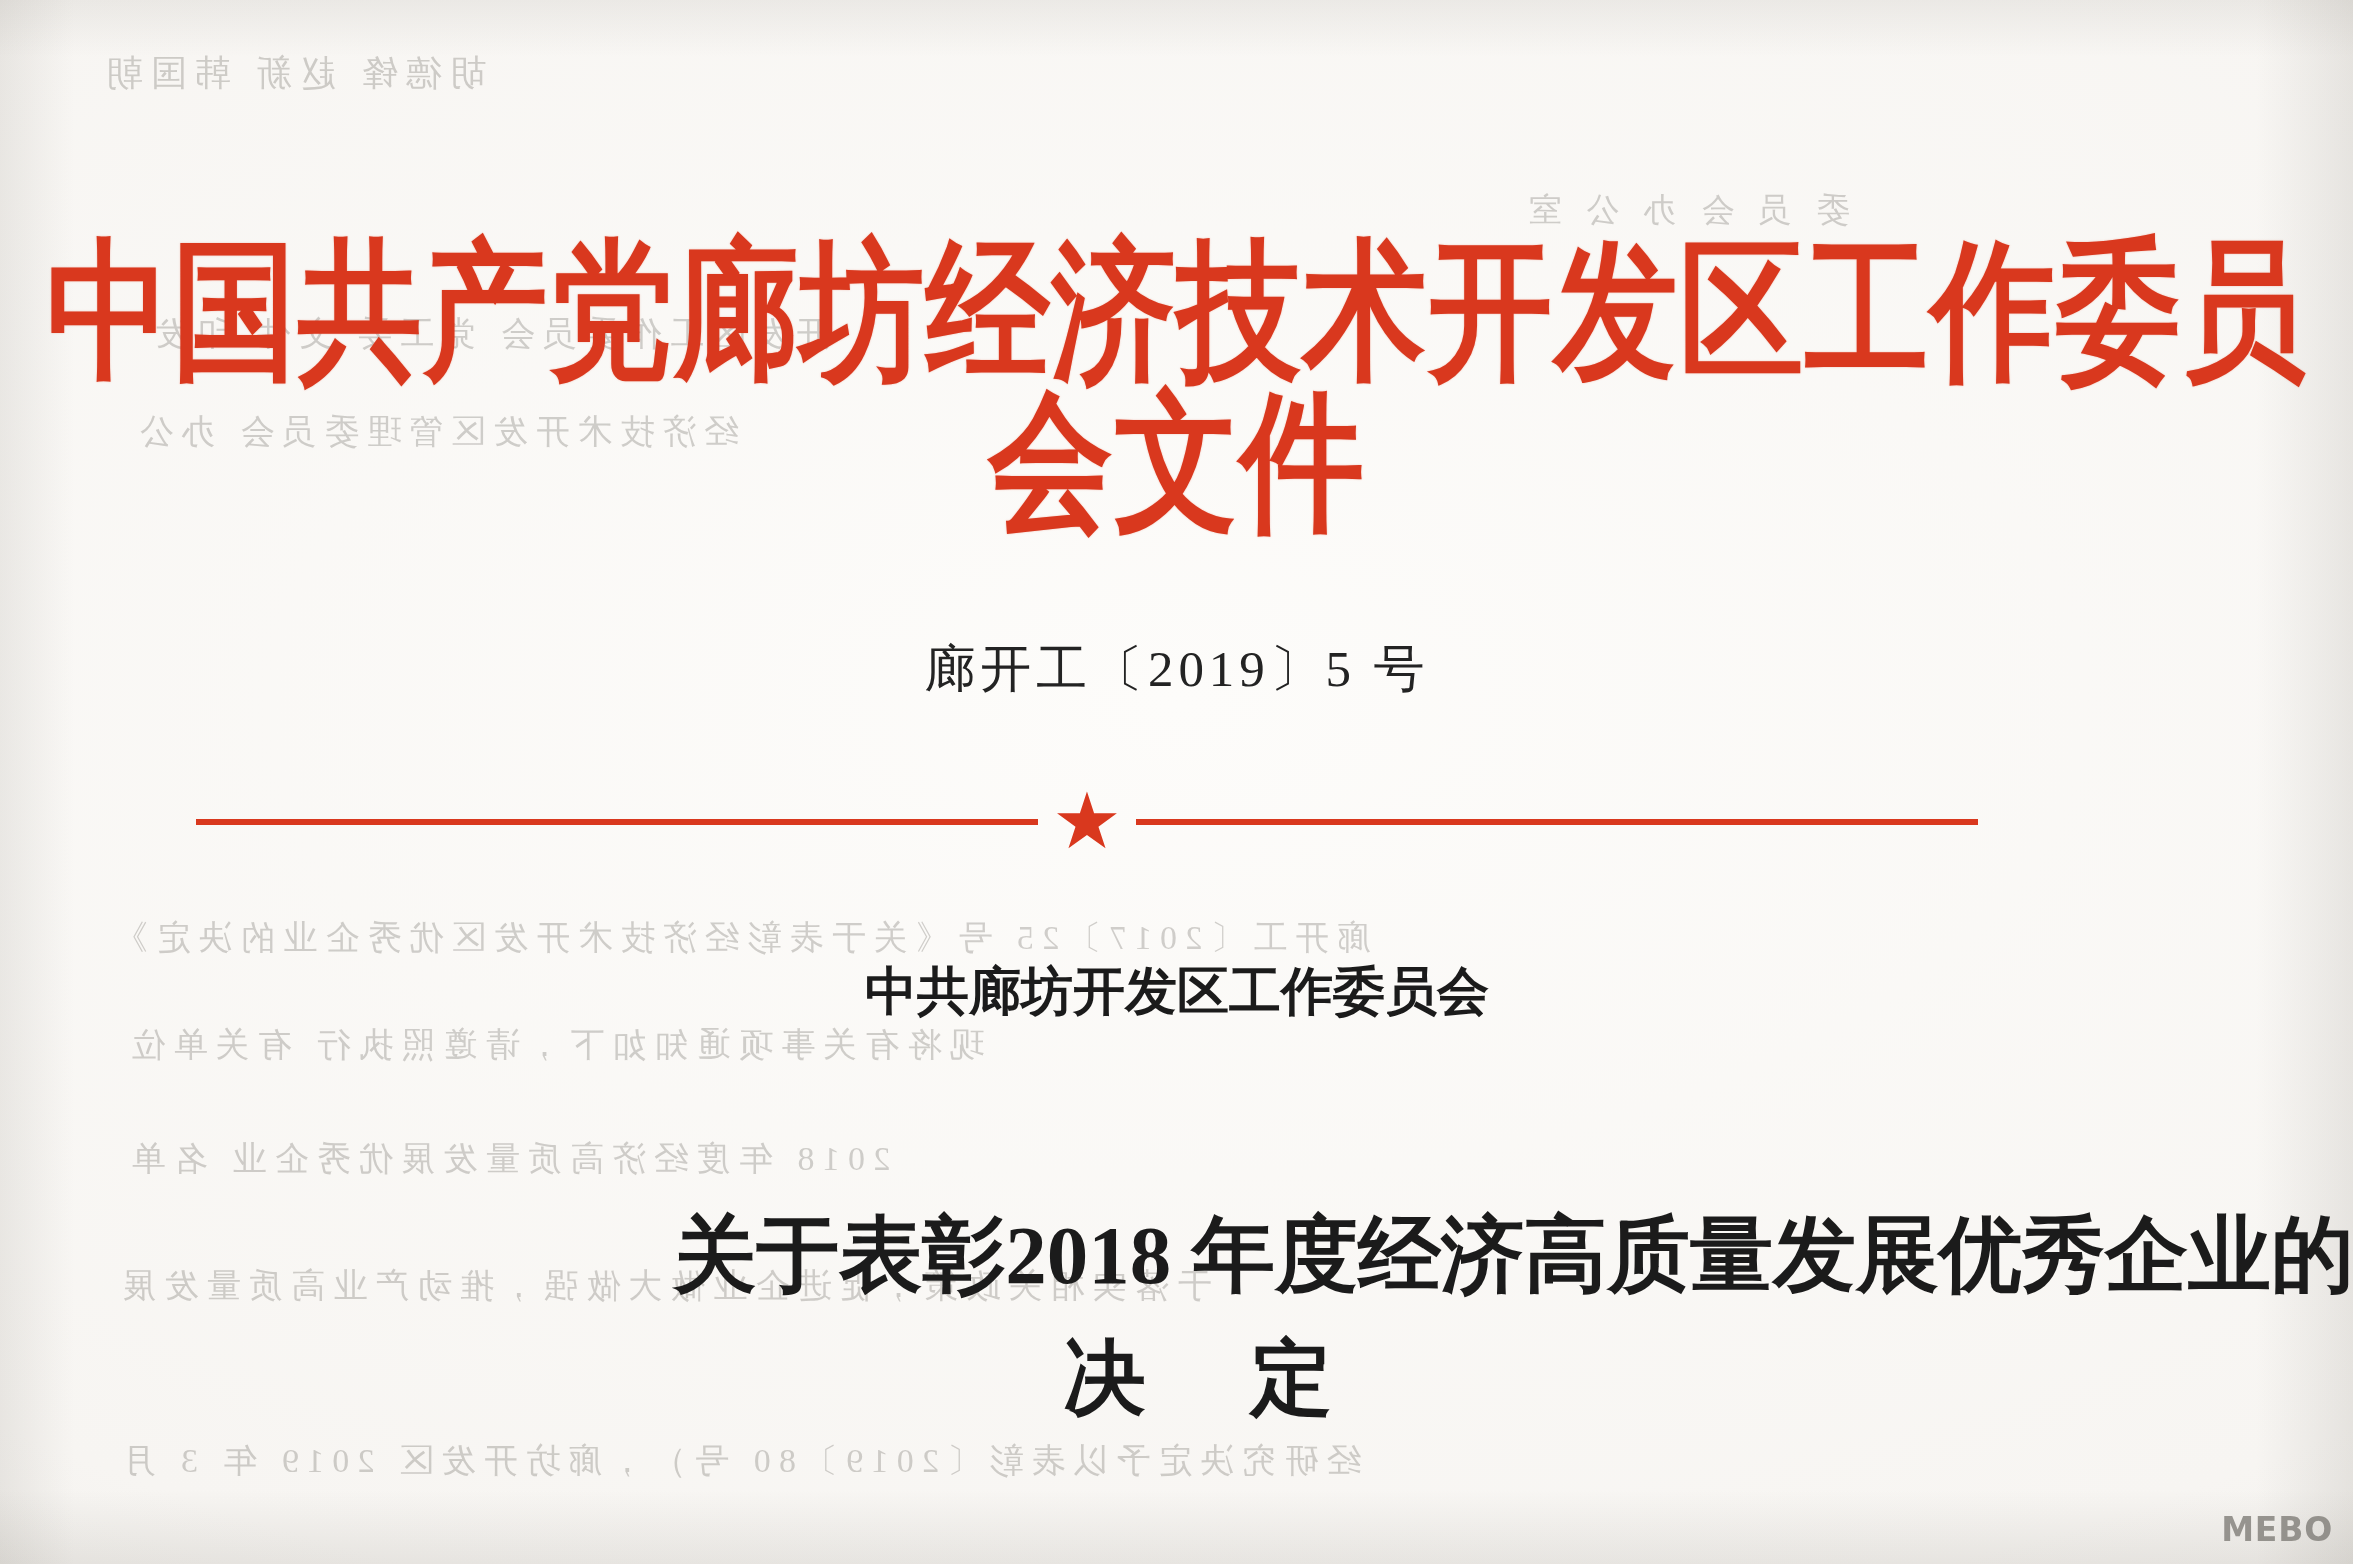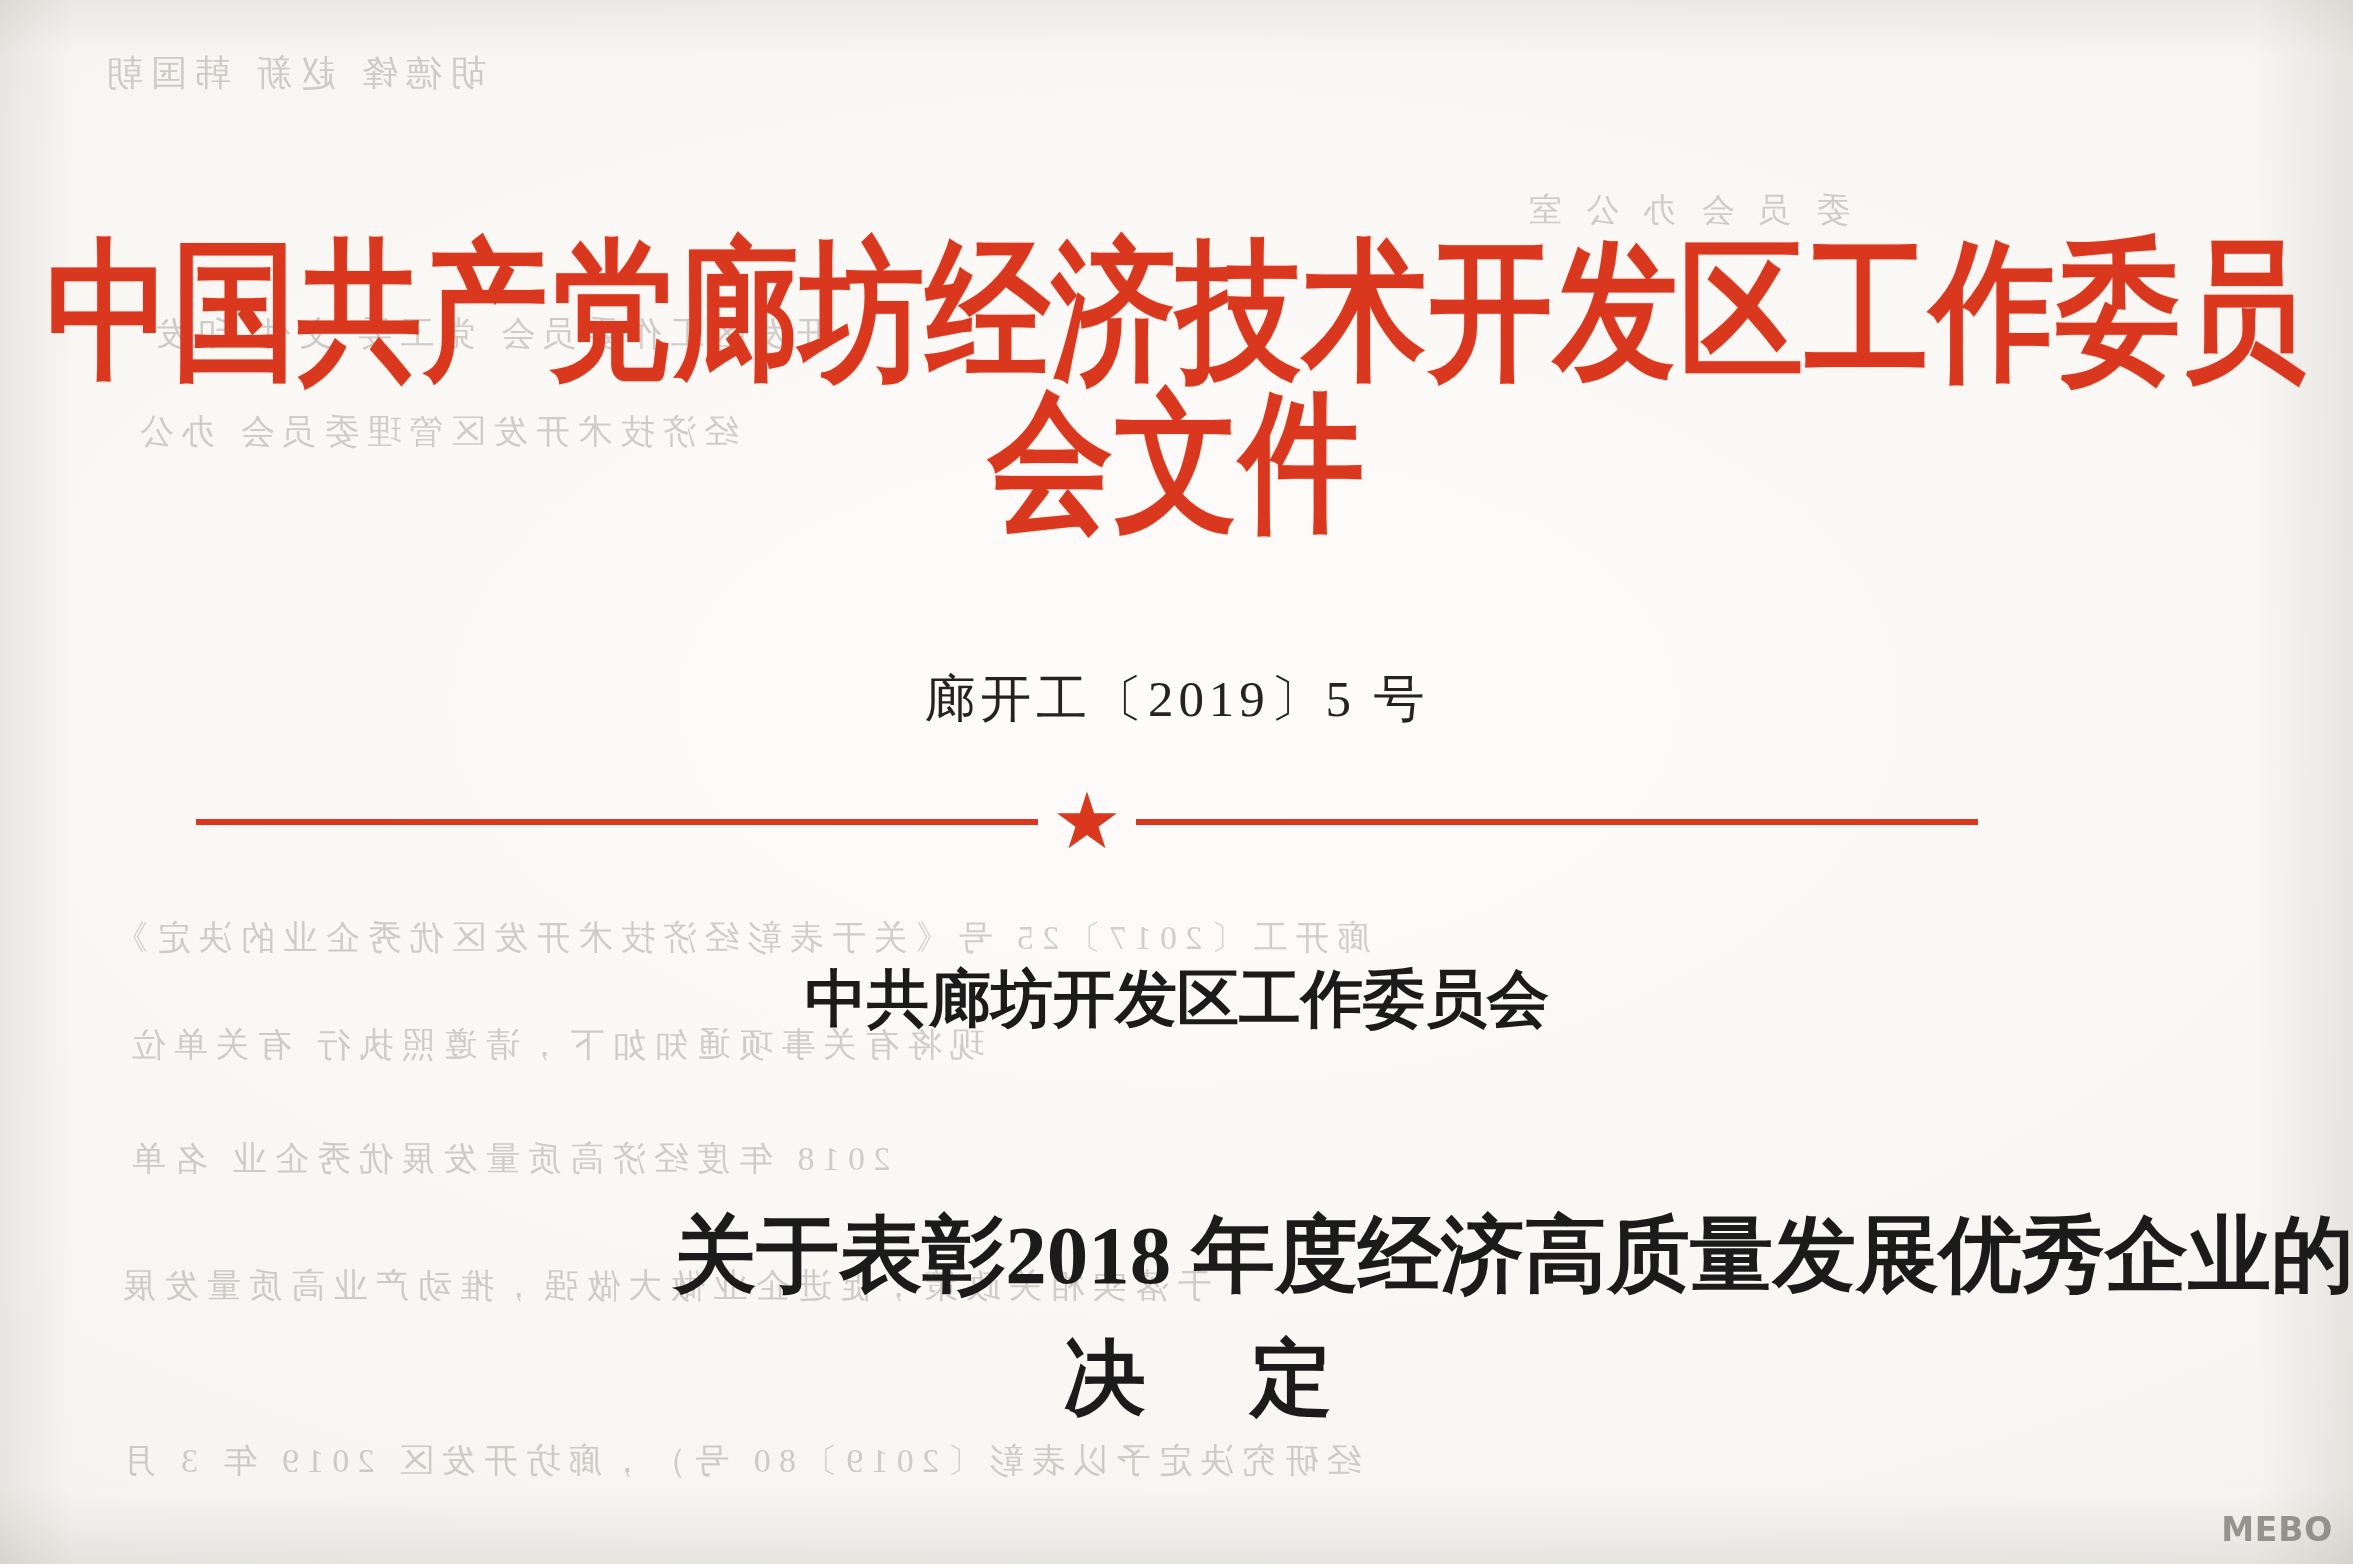--- a/index.html
+++ b/index.html
@@ -67,21 +67,21 @@
     font-size: 124px;
     letter-spacing: 1.6px;
     line-height: 1.0;
     text-shadow: 0 0 1.6px rgba(217,56,30,0.35);
     transform: scaleY(1.22);
     transform-origin: center top;
   }
 
   #doc-number {
     position: absolute;
-    top: 665px;
+    top: 635px;
     left: 0;
     width: 2354px;
     text-align: center;
     color: #232323;
     font-family: "Liberation Serif", serif;
     font-size: 51px;
     letter-spacing: 4.9px;
   }
 
   
@@ -111,21 +111,21 @@
 
   #issuers {
     position: absolute;
     top: 952px;
     left: 0;
     width: 2354px;
     text-align: center;
     color: #1b1b1b;
     font-family: "Liberation Serif", serif;
     font-weight: bold;
-    font-size: 62px;
+    font-size: 52px;
     line-height: 1.52;
   }
   #issuers .line2 {
     letter-spacing: 18px;
     padding-left: 18px;
   }
   #subject {
     position: absolute;
     top: 1193px;
     left: 0;

